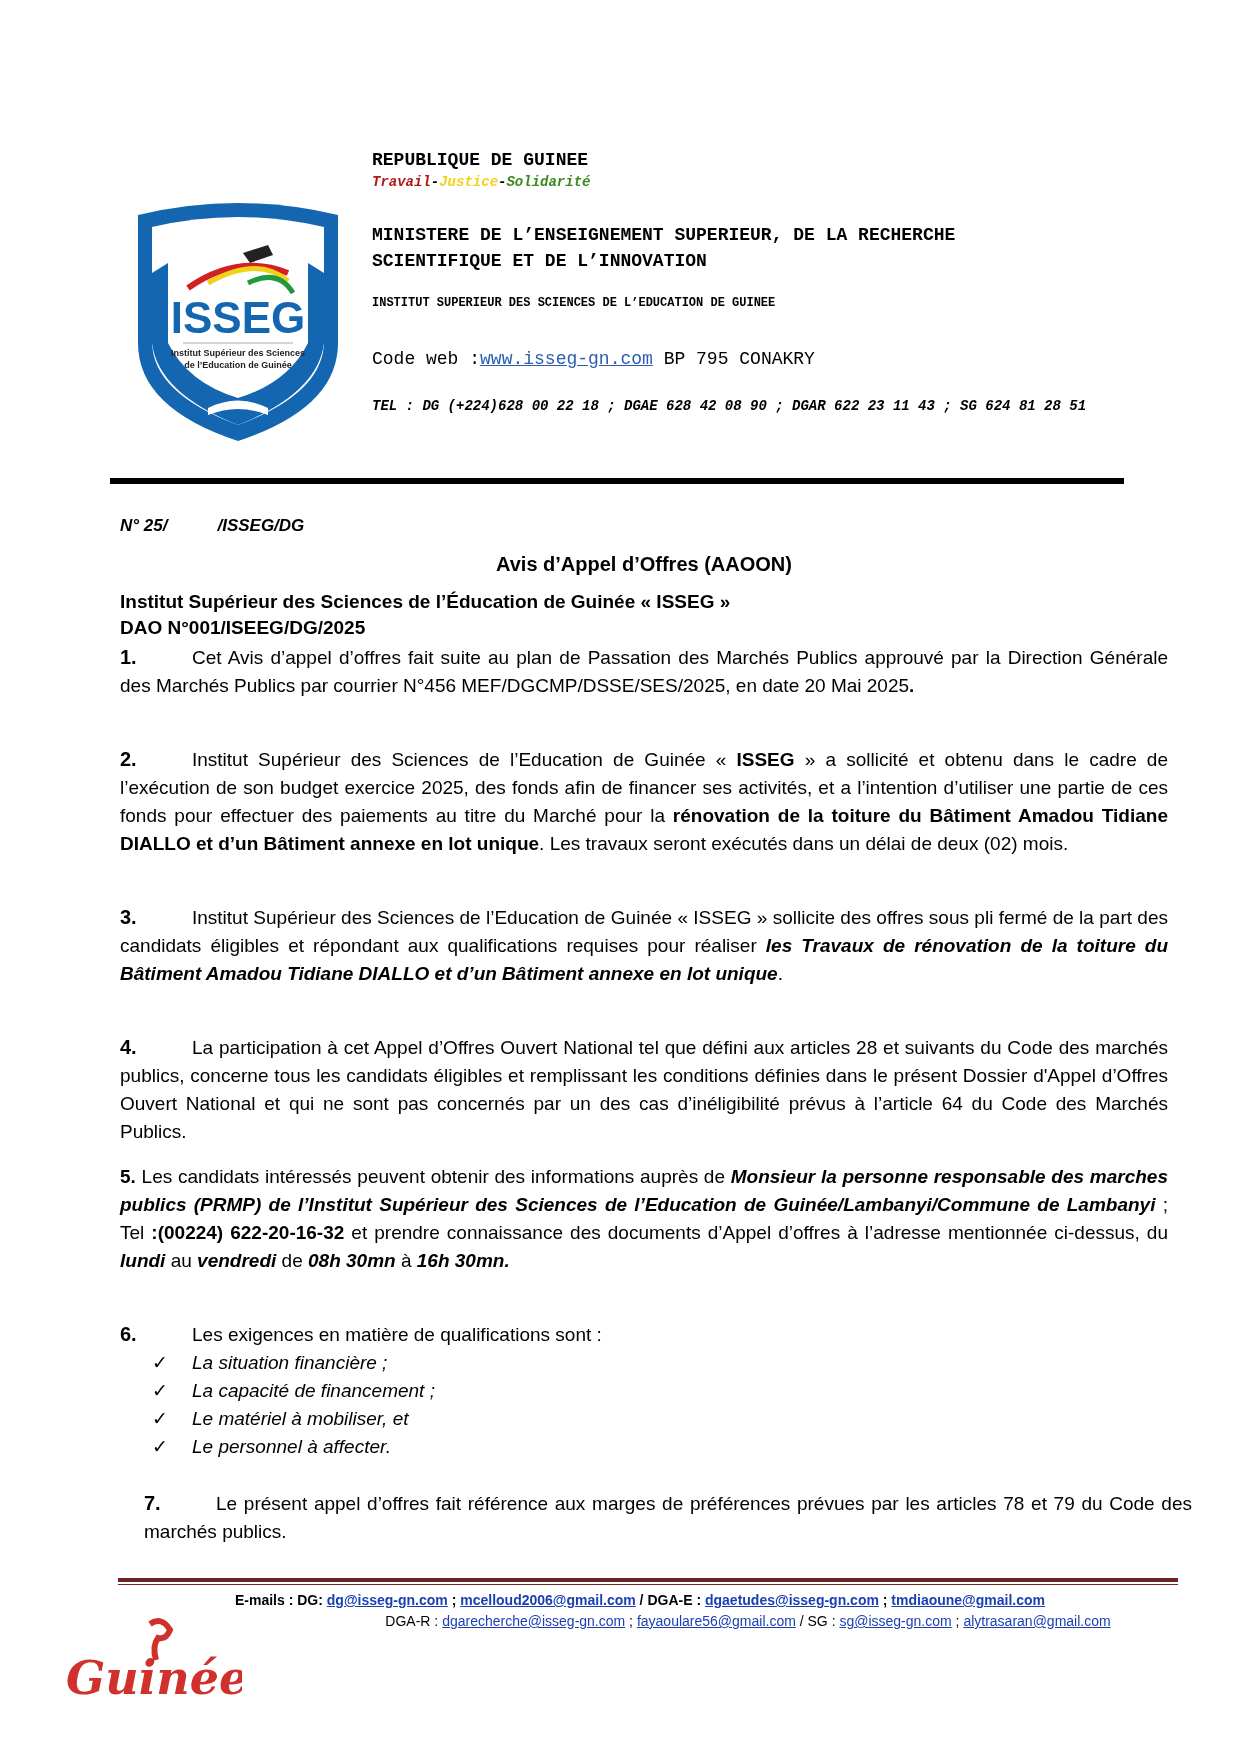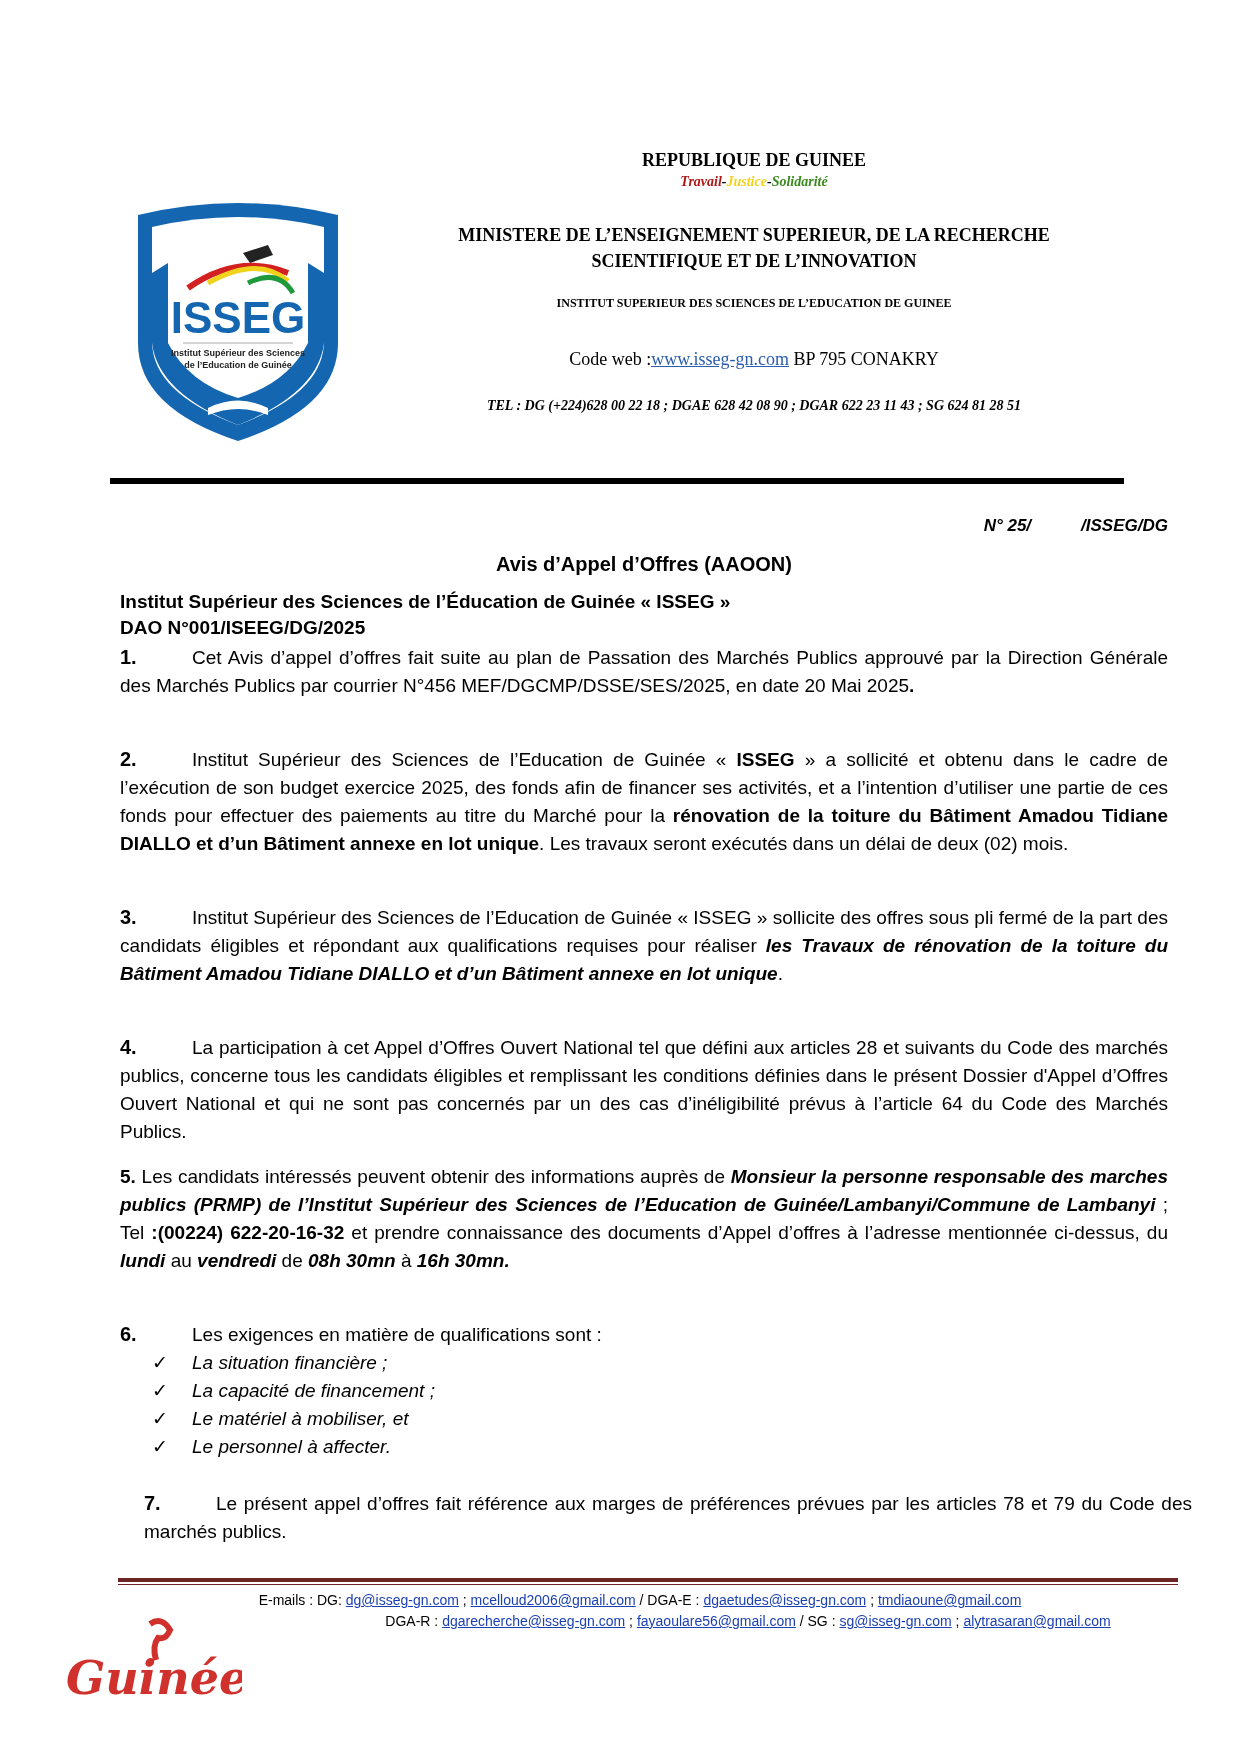--- a/index.html
+++ b/index.html
@@ -1,46 +1,46 @@
 <!DOCTYPE html>
 <html><head>
 <meta charset="utf-8">
 <style>
   html, body { margin:0; padding:0; background:#fff; }
   body { width:1240px; height:1755px; position:relative; overflow:hidden; font-family:"DejaVu Sans", sans-serif; color:#000; }
   .abs { position:absolute; }
   .logo { left:128px; top:193px; width:220px; height:250px; }
-  .hdr { left:384px; width:740px; text-align:center; font-family:Liberation Serif, serif; }
+  .hdr { left:372px; width:740px; font-family:Liberation Mono, monospace; }
   .h-rep { top:150px; font-size:18px; font-weight:bold; }
   .motto { top:174px; font-size:14px; font-style:italic; font-weight:bold; }
   .motto .r{color:#b01818;} .motto .y{color:#f2d21b;} .motto .g{color:#3a8a1e;}
   .h-min { top:222px; font-size:18px; font-weight:bold; line-height:26px; }
   .h-inst { top:296px; font-size:12px; font-weight:bold; }
   .h-site { top:349px; font-size:18px; }
   .h-site a { color:#2a5db0; text-decoration:underline; }
   .h-tel { top:398px; font-size:14px; font-style:italic; font-weight:bold; }
   .rule { left:110px; top:478px; width:1014px; height:6px; background:#000; }
   .doc { left:120px; width:1048px; font-family:"Liberation Sans", sans-serif; font-size:19px; line-height:28px; }
-  .ref { top:512px; font-size:17px; font-weight:bold; font-style:italic;text-align:right; }
+  .ref { top:512px; font-size:17px; font-weight:bold; font-style:italic; }
   .ref .gap { display:inline-block; width:50px; }
   .title { top:550px; font-size:20px; font-weight:bold; text-align:center; }
   .sub { top:589px; font-size:19px; font-weight:bold; line-height:26px; }
   .para { text-align:justify; }
   .num { font-weight:bold; display:inline-block; width:72px; font-size:20px; }
   .p1 { top:643px; } .p2 { top:745px; } .p3 { top:903px; } .p4 { top:1033px; } .p5 { top:1163px; } .p6 { top:1320px; } .p7 { top:1489px;margin-left:24px; }
   .bi { font-weight:bold; font-style:italic; }
   .b { font-weight:bold; }
   .checks { list-style:none; margin:0; padding:0 0 0 32px; }
   .checks li { font-style:italic; }
   .checks .ck { display:inline-block; width:40px; font-style:normal; }
   .frule1 { left:118px; top:1578px; width:1060px; height:4px; background:#6b2525; }
   .frule2 { left:118px; top:1584px; width:1060px; height:1px; background:#6b2525; }
   .foot { left:140px; width:1000px; font-family:"Liberation Sans", sans-serif; font-size:14px; text-align:center; }
   .foot a { color:#1a3fb3; text-decoration:underline; }
-  .f1 { top:1592px; } .f2 { top:1613px; left:248px; }
+  .f1 { top:1592px;font-weight:bold; } .f2 { top:1613px; left:248px; }
   .gui { left:62px; top:1616px; width:180px; height:90px; }
 </style>
 </head>
 <body>
 
 <svg class="abs logo" viewBox="0 0 220 250">
   <path d="M10 22 Q110 -2 210 22 L210 150 Q210 215 110 248 Q10 215 10 150 Z" fill="#1566b0"></path>
   <path d="M24 34 Q110 14 196 34 L196 148 Q196 200 110 232 Q24 200 24 148 Z" fill="#fff"></path>
   <path d="M24 80 L40 70 L40 150 Q60 190 110 205 Q160 190 180 150 L180 70 L196 80 L196 150 Q190 200 110 232 Q30 200 24 150 Z" fill="#1566b0"></path>
   <path d="M60 95 Q110 60 160 80" stroke="#d32020" stroke-width="6" fill="none"></path>

